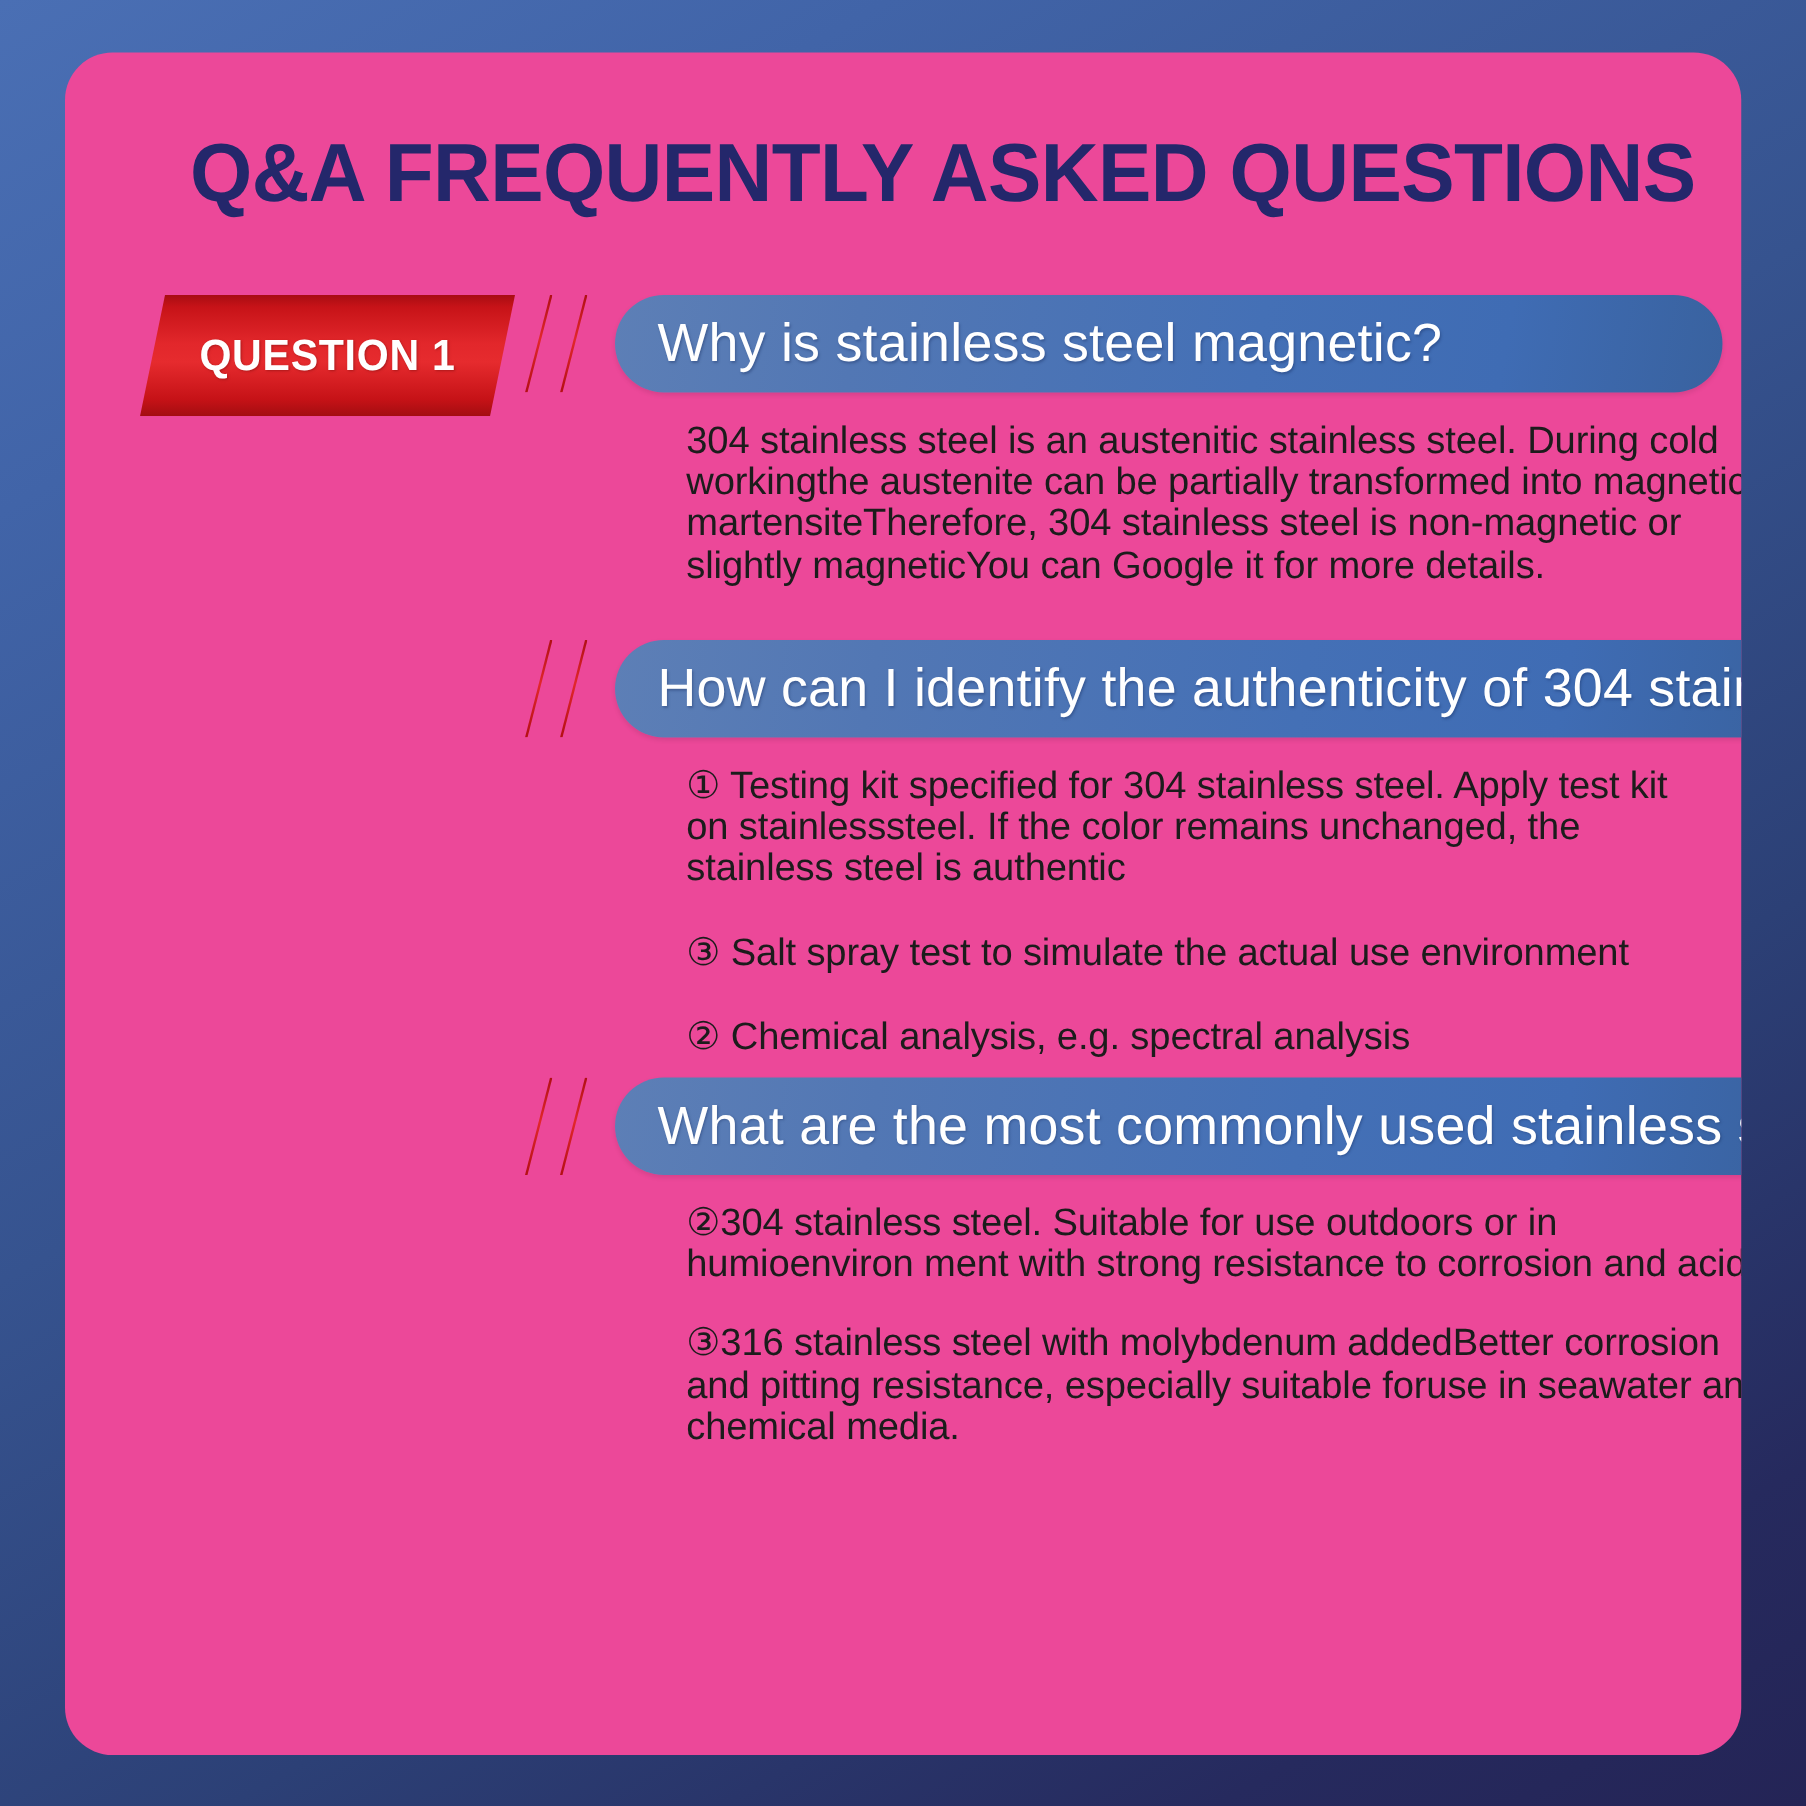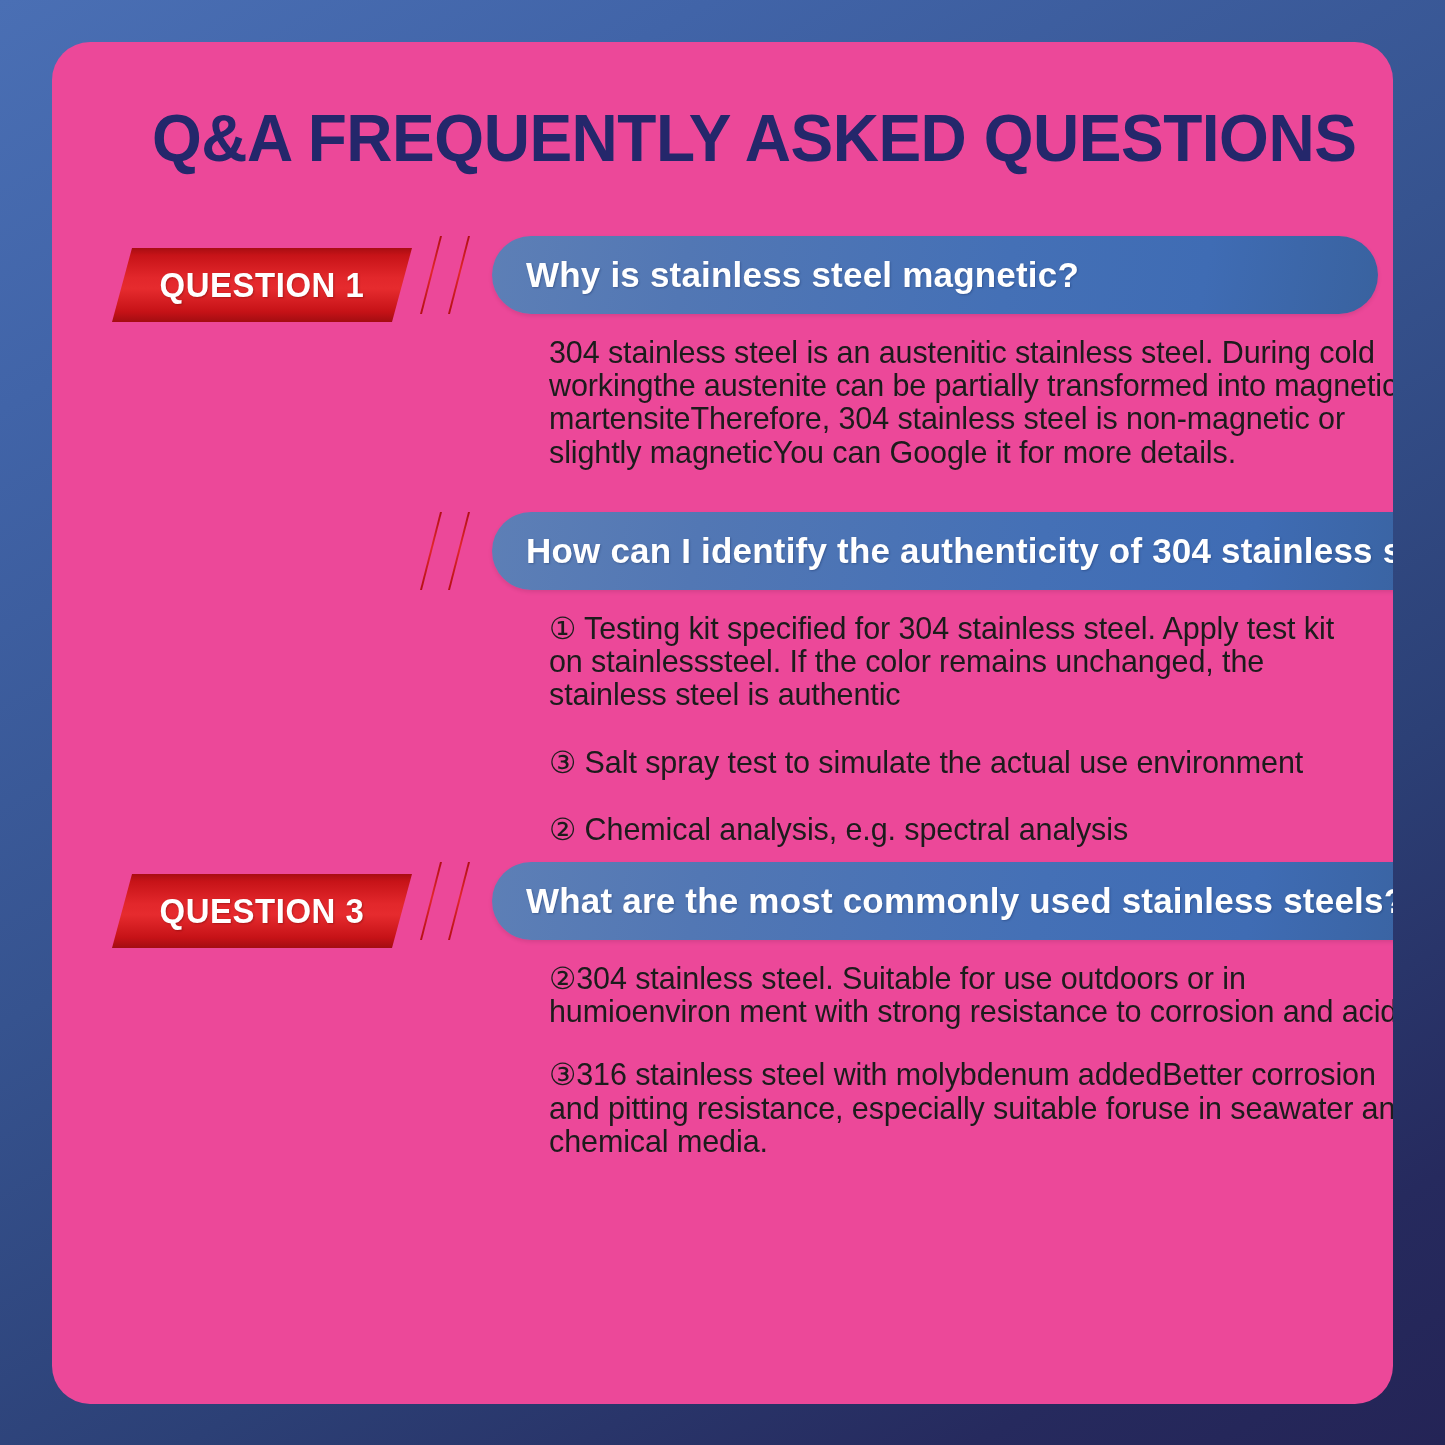--- a/index.html
+++ b/index.html
@@ -54,35 +54,34 @@
   .qhead {
     position: relative;
     height: 78px;
   }
 
   
   .qtag {
     position: absolute;
     left: 60px;
     top: 0;
-    height: 74px;
+    height: 97px;
     width: 300px;
     background: linear-gradient(to bottom,
                 #a80d12 0%,
                 #c71318 10%,
                 #e2272b 40%,
                 #e62b2e 55%,
                 #c61217 86%,
                 #a30d11 100%);
     -webkit-clip-path: polygon(20px 0, 100% 0, calc(100% - 20px) 100%, 0 100%);
     clip-path: polygon(20px 0, 100% 0, calc(100% - 20px) 100%, 0 100%);
     display: flex;
     align-items: center;
     justify-content: center;
-    margin-top: 12px;
   }
   .qtag-label {
     font-family: "Liberation Sans Narrow", "Liberation Sans", sans-serif;
     font-size: 35px;
     font-weight: bold;
     color: #ffffff;
     letter-spacing: 0.6px;
     text-shadow: 1px 1px 2px rgba(80,0,0,0.35);
     transform: scaleX(0.94);
     white-space: nowrap;
@@ -108,22 +107,22 @@
     left: 440px;
     height: 78px;
     border-radius: 39px;
     background: linear-gradient(100deg, #5d7fb6 0%, #5277b4 22%, #4470b6 58%, #3f6cb4 80%, #39629f 100%);
     display: flex;
     align-items: center;
     box-shadow: 0 2px 4px rgba(0,0,0,0.10);
   }
   .qpill-label {
     font-family: "Liberation Sans Narrow", "Liberation Sans", sans-serif;
-    font-size: 35px;
-    font-weight: bold;
+    font-size: 43px;
+    font-weight: normal;
     color: #ffffff;
     padding-left: 34px;
     padding-right: 30px;
     letter-spacing: 0.2px;
     text-shadow: 1px 1px 2px rgba(20,40,90,0.35);
     white-space: nowrap;
   }
 
   
   .qbody {
@@ -174,23 +173,20 @@
       </div>
       <div class="qbody" style="top:100px; width:800px;">
         <p>① Testing kit specified for 304 stainless steel. Apply test kit on stainlesssteel. If the color remains unchanged, the stainless steel is authentic</p>
         <p>③ Salt spray test to simulate the actual use environment</p>
         <p>② Chemical analysis, e.g. spectral analysis</p>
       </div>
     </div>
 
     <div class="qblock" style="top:820px;">
       <div class="qhead">
-        <div class="qtag">
-          <span class="qtag-label">QUESTION 3</span>
-        </div>
         <div class="slash s1"></div>
         <div class="slash s2"></div>
         <div class="qpill" style="width:945px;">
           <span class="qpill-label">What are the most commonly used stainless steels?</span>
         </div>
       </div>
       <div class="qbody tight" style="top:100px; width:880px;">
         <p>②304 stainless steel. Suitable for use outdoors or in humioenviron ment  with strong resistance to corrosion and acid.</p>
         <p>③316 stainless steel with molybdenum addedBetter corrosion and pitting resistance, especially suitable foruse in seawater and chemical media.</p>
       </div>

